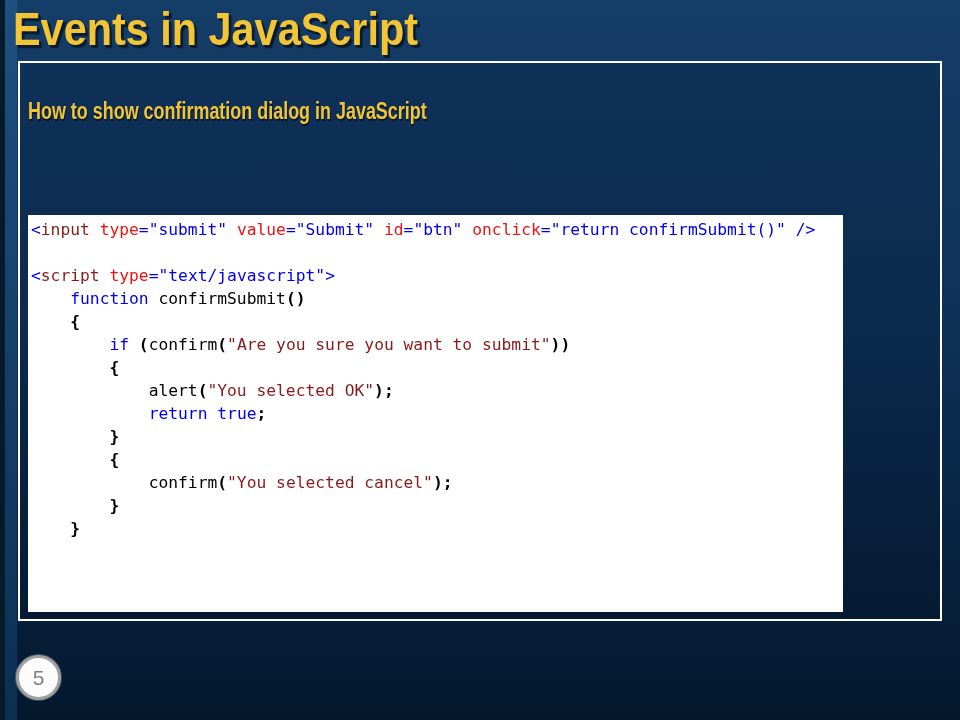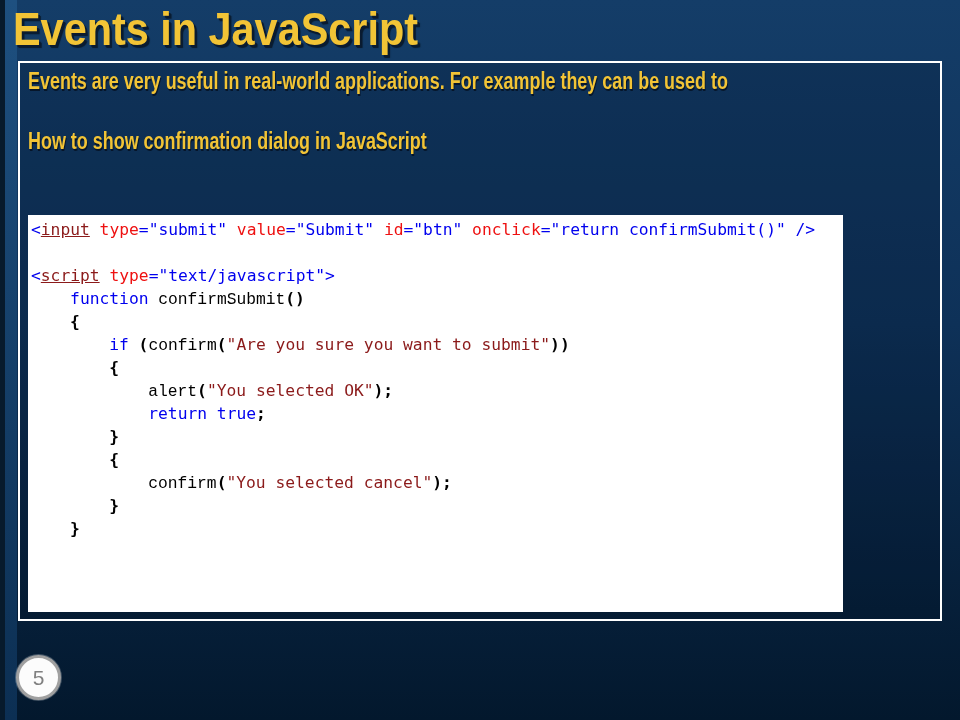--- a/index.html
+++ b/index.html
@@ -38,47 +38,44 @@
   .code-panel{
     position:absolute;left:28px;top:215px;width:815px;height:397px;
     background:#FFFFFF;box-sizing:border-box;padding:3px 0 0 3px;overflow:hidden;
   }
   .code-line{
     font-family:"DejaVu Sans Mono","Liberation Mono",monospace;
     font-size:16.3px;line-height:23px;height:23px;white-space:pre;color:#000;
   }
   .tk-d{color:var(--code-blue,#0000EE);}
   .tk-k{color:var(--code-blue,#0000EE);}
-  .tk-n{color:var(--code-maroon,#8B1A1A);text-decoration:underline;}
+  .tk-n{color:var(--code-maroon,#8B1A1A);}
   .tk-s{color:var(--code-maroon,#8B1A1A);}
   .tk-a{color:var(--code-red,#EE1111);}
-  .tk-t{color:#000000;font-family:Liberation Mono, monospace;}
+  .tk-t{color:#000000;}
   .tk-b{color:#000000;font-weight:bold;}
   
   .page-badge{
     position:absolute;left:16px;top:655px;width:45px;height:45px;border-radius:50%;
     background:#FCFCFC;border:3px solid #A0A0A0;box-sizing:border-box;
     display:flex;align-items:center;justify-content:center;
     box-shadow:0 0 0 1px rgba(255,255,255,.25);
   }
   .page-badge span{font-size:21px;color:#808080;}
 </style>
 </head>
 <body>
 
 <div class="edge-dark"></div>
 <div class="edge-light"></div>
 
 <h1 class="slide-title">Events in JavaScript</h1>
 
 <div class="content-box">
   <div class="text-area">
-    <div class="body-line line-yellow">
-      <span>Events are very useful in real-world applications. For example they can be used to</span>
-    </div>
     <div class="spacer-line"></div>
     <div class="body-line line-yellow">
       <span>How to show confirmation dialog in JavaScript</span>
     </div>
   </div>
 </div>
 
 <div class="code-panel">
     <div class="code-line"><span class="tk-d">&lt;</span><span class="tk-n">input</span><span class="tk-t"> </span><span class="tk-a">type</span><span class="tk-d">="submit"</span><span class="tk-t"> </span><span class="tk-a">value</span><span class="tk-d">="Submit"</span><span class="tk-t"> </span><span class="tk-a">id</span><span class="tk-d">="btn"</span><span class="tk-t"> </span><span class="tk-a">onclick</span><span class="tk-d">="return confirmSubmit()"</span><span class="tk-t"> </span><span class="tk-d">/&gt;</span></div>
     <div class="code-line">&nbsp;</div>

